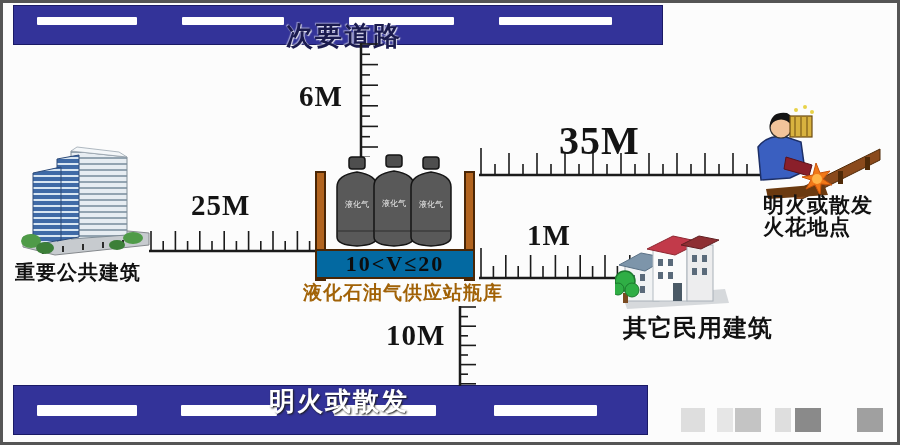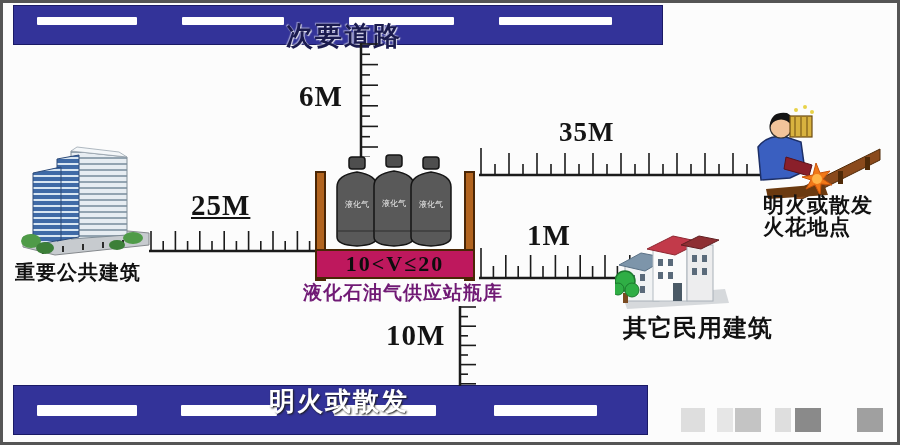--- a/index.html
+++ b/index.html
@@ -24,27 +24,27 @@
   .dist{
     position:absolute;font-family:"Liberation Serif",serif;font-weight:700;
     font-size:29px;color:#141414;letter-spacing:1px;white-space:nowrap;
   }
   
   .ruler{position:absolute;}
   
   .tank-wall{position:absolute;width:11px;height:110px;top:168px;background:#b2641f;border:2px solid #4a2605;box-sizing:border-box;}
   #tank-slab{
     position:absolute;left:312px;top:246px;width:160px;height:30px;box-sizing:border-box;
-    background:#be185d;border:2px solid #4a2605;text-align:center;
+    background:#0369a1;border:2px solid #4a2605;text-align:center;
     font-family:"Liberation Serif",serif;font-weight:700;font-size:22px;color:#0d0d0d;
     line-height:26px;letter-spacing:2px;
   }
   #station-caption{
     position:absolute;left:290px;top:277px;width:220px;text-align:center;
-    font-size:19px;font-weight:700;color:#701a75;letter-spacing:1px;white-space:nowrap;
+    font-size:19px;font-weight:700;color:#a16207;letter-spacing:1px;white-space:nowrap;
   }
   .cn-label{position:absolute;font-weight:700;color:#111;white-space:nowrap;}
   #public-building-label{left:12px;top:256px;font-size:20px;letter-spacing:1px;}
   #civil-building-label{left:620px;top:309px;font-size:24px;letter-spacing:1px;}
   #flame-label-1{left:760px;top:188px;font-size:21px;letter-spacing:1px;}
   #flame-label-2{left:760px;top:210px;font-size:21px;letter-spacing:1px;}
   .art{position:absolute;}
   
   .wm{position:absolute;top:405px;height:24px;}
 </style>
@@ -148,22 +148,22 @@
       <line x1="2" y1="20.2" x2="18" y2="20.2" stroke="#1b1b1b" stroke-width="1.6"></line>
       <line x1="2" y1="29.799999999999997" x2="10" y2="29.799999999999997" stroke="#1b1b1b" stroke-width="1.6"></line>
       <line x1="2" y1="39.4" x2="18" y2="39.4" stroke="#1b1b1b" stroke-width="1.6"></line>
       <line x1="2" y1="49" x2="10" y2="49" stroke="#1b1b1b" stroke-width="1.6"></line>
       <line x1="2" y1="58.599999999999994" x2="18" y2="58.599999999999994" stroke="#1b1b1b" stroke-width="1.6"></line>
       <line x1="2" y1="68.2" x2="10" y2="68.2" stroke="#1b1b1b" stroke-width="1.6"></line>
       <line x1="2" y1="77.8" x2="18" y2="77.8" stroke="#1b1b1b" stroke-width="1.6"></line>
     </svg>
 
   <div class="dist" style="left:296px;top:77px;">6M</div>
-  <div class="dist" style="left:188px;top:186px;text-decoration:underline;">25M</div>
-  <div class="dist" style="left:556px;top:114px;font-size:27px;">35M</div>
+  <div class="dist" style="left:188px;top:186px;">25M</div>
+  <div class="dist" style="left:556px;top:114px;font-size:40px;">35M</div>
   <div class="dist" style="left:524px;top:216px;">1M</div>
   <div class="dist" style="left:383px;top:316px;">10M</div>
 
   <div class="tank-wall" style="left:312px;"></div>
   <div class="tank-wall" style="left:461px;"></div>
   <div id="tank-slab">10&lt;V≤20</div>
 
   <svg class="art" style="left:333px;top:150px;" width="116" height="98" viewBox="0 0 116 98">
     <g>
       <rect x="13" y="4" width="16" height="12" rx="3" fill="#4e4e4e" stroke="#151515" stroke-width="1.5"></rect>

